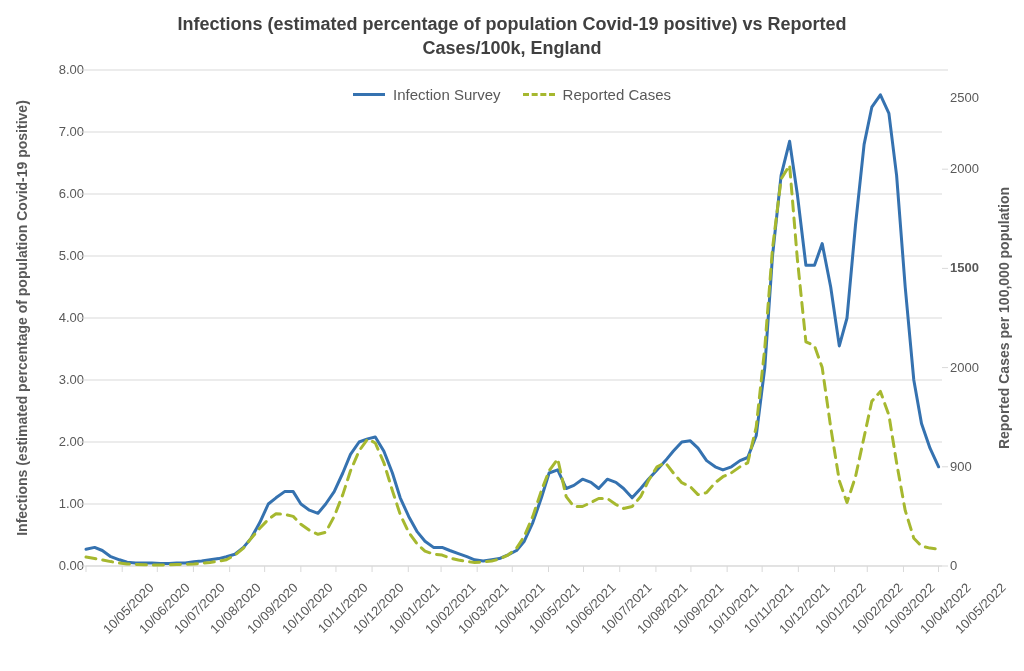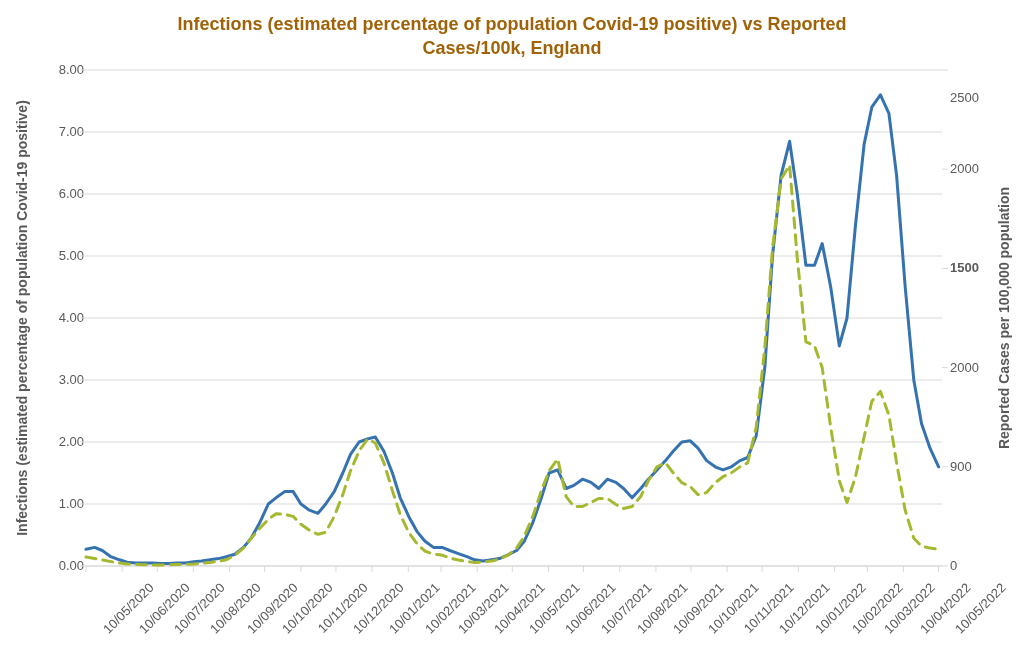--- a/index.html
+++ b/index.html
@@ -19,21 +19,21 @@
   }
   .title {
     position: absolute;
     top: 12px;
     left: 0;
     right: 0;
     text-align: center;
     font-weight: bold;
     font-size: 18px;
     line-height: 1.35;
-    color: #a16207;
+    color: #404040;
     white-space: pre-line;
   }
   .legend {
     position: absolute;
     top: 86px;
     left: 0;
     right: 0;
     display: flex;
     justify-content: center;
     gap: 22px;
@@ -117,20 +117,30 @@
   }
 </style>
 </head>
 <body>
 
 <div class="chart-wrap">
 
   <div class="title">Infections (estimated percentage of population Covid-19 positive) vs Reported
 Cases/100k, England</div>
 
+  <div class="legend">
+    <div class="legend-item">
+      <span class="legend-swatch swatch-solid"></span>
+      <span>Infection Survey</span>
+    </div>
+    <div class="legend-item">
+      <span class="legend-swatch swatch-dashed"></span>
+      <span>Reported Cases</span>
+    </div>
+  </div>
 
   <div class="axis-left">
     <div class="axis-left-label">Infections (estimated percentage of population Covid-19 positive)</div>
   </div>
   <div class="axis-right">
     <div class="axis-right-label">Reported Cases per 100,000 population</div>
   </div>
 
   <div class="yl-wrap" id="yl-ticks">
       <div class="y-tick-left" style="top: 488px;">0.00</div>

